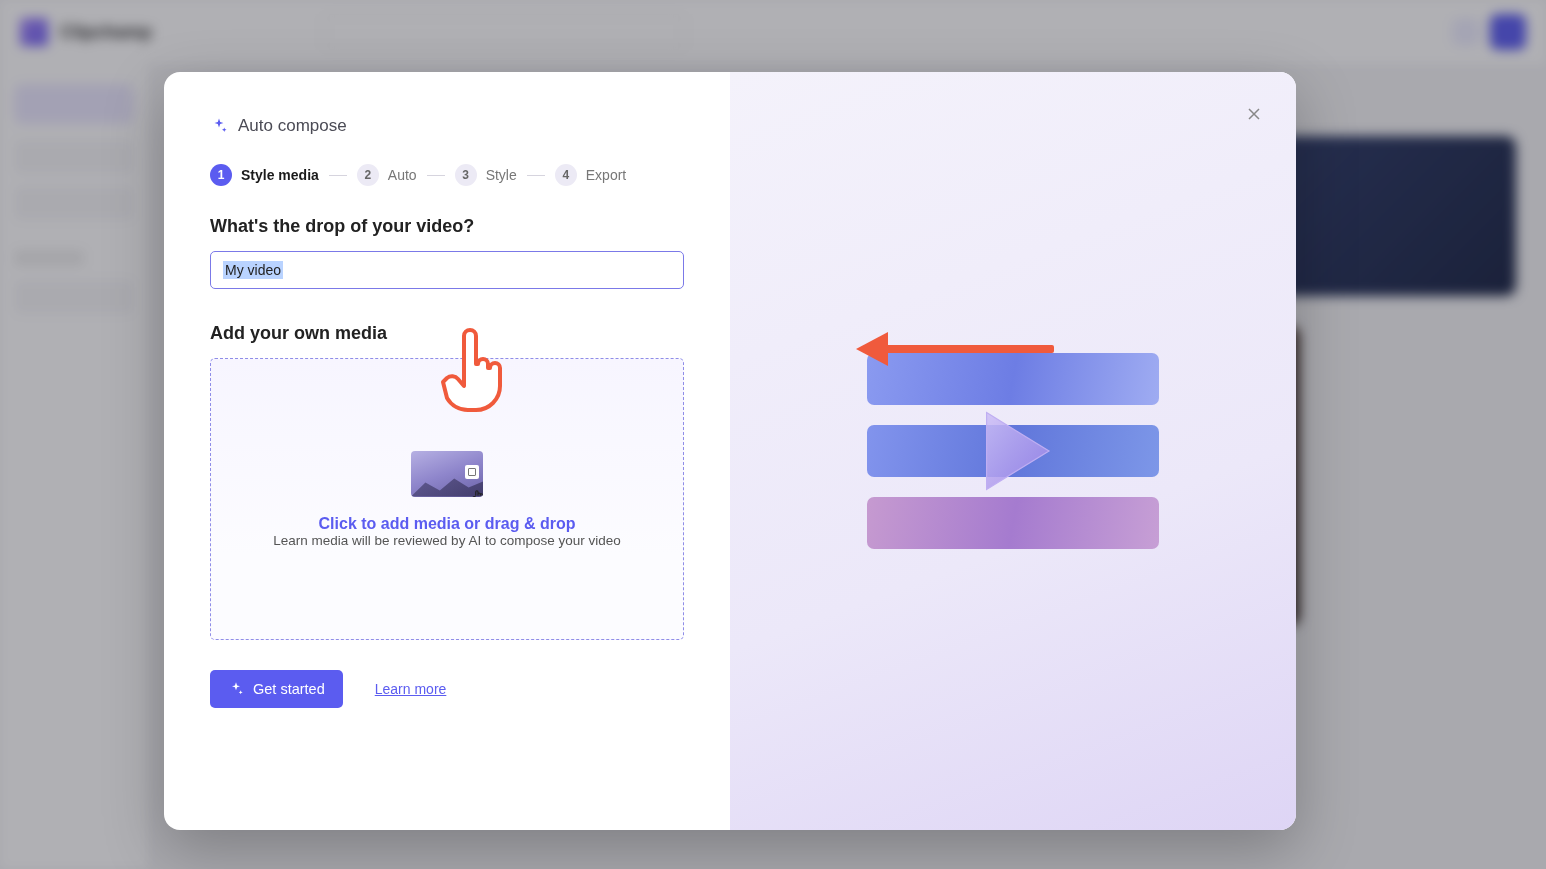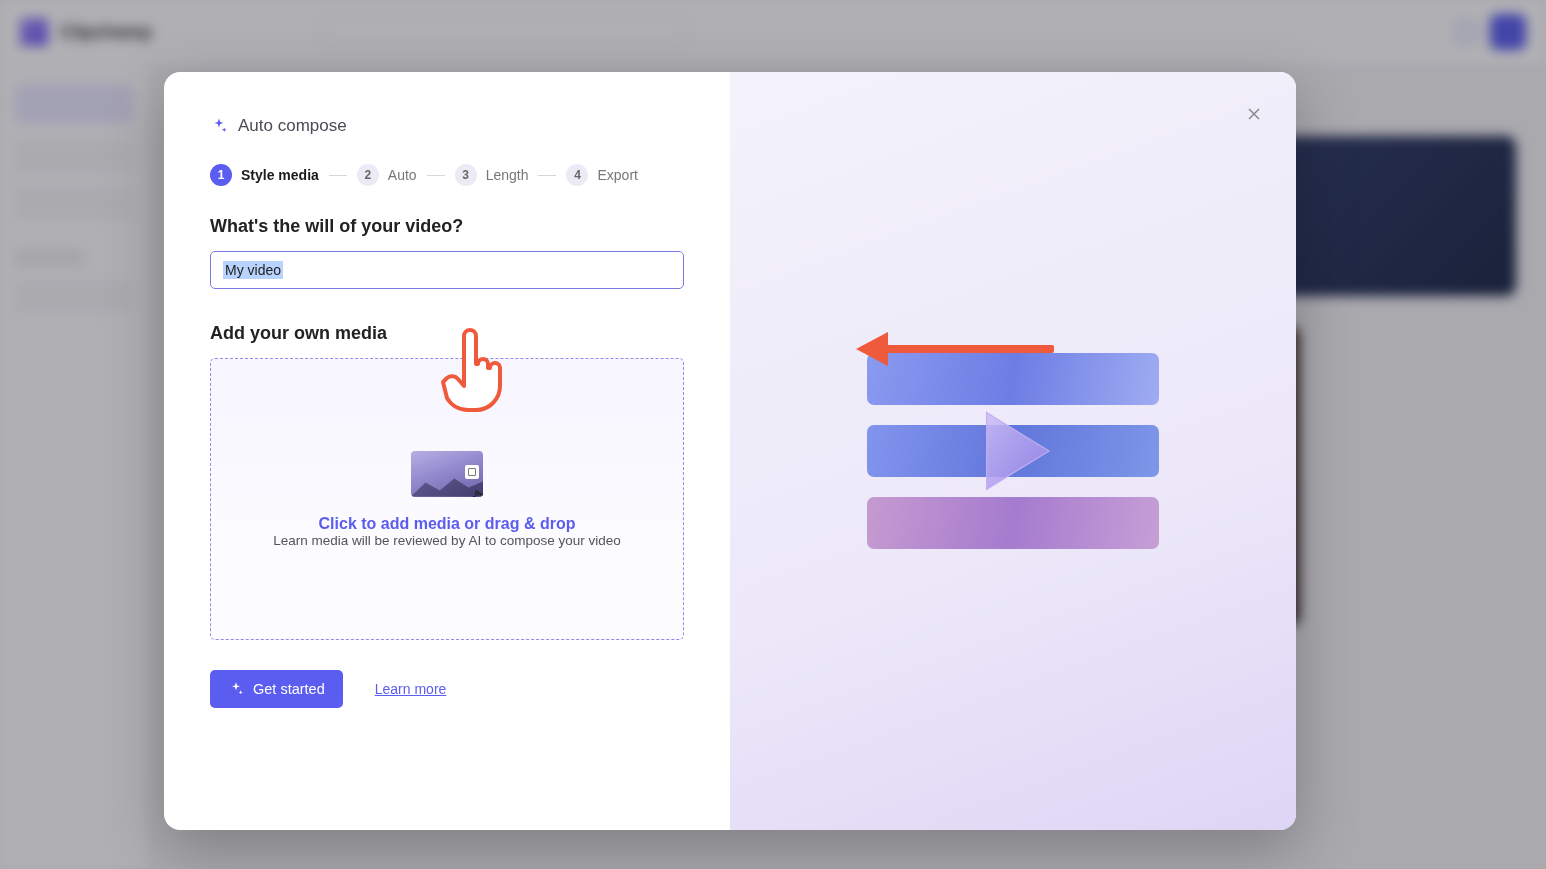--- a/index.html
+++ b/index.html
@@ -168,30 +168,30 @@
         <span class="step-lbl">Style media</span>
       </div>
       <div class="step-sep"></div>
       <div class="step">
         <span class="step-num">2</span>
         <span class="step-lbl">Auto</span>
       </div>
       <div class="step-sep"></div>
       <div class="step">
         <span class="step-num">3</span>
-        <span class="step-lbl">Length</span>
+        <span class="step-lbl">Style</span>
       </div>
       <div class="step-sep"></div>
       <div class="step">
         <span class="step-num">4</span>
         <span class="step-lbl">Export</span>
       </div>
     </div>
 
-    <div class="field-label">What's the will of your video?</div>
+    <div class="field-label">What's the drop of your video?</div>
 
     <div class="input-wrap">
       <input class="title-input" type="text" value="My video" style="">
       <span class="sel-overlay">My video</span>
     </div>
 
     <div class="field-label">Add your own media</div>
 
     <div class="dropzone">
       <div class="dz-thumb">

